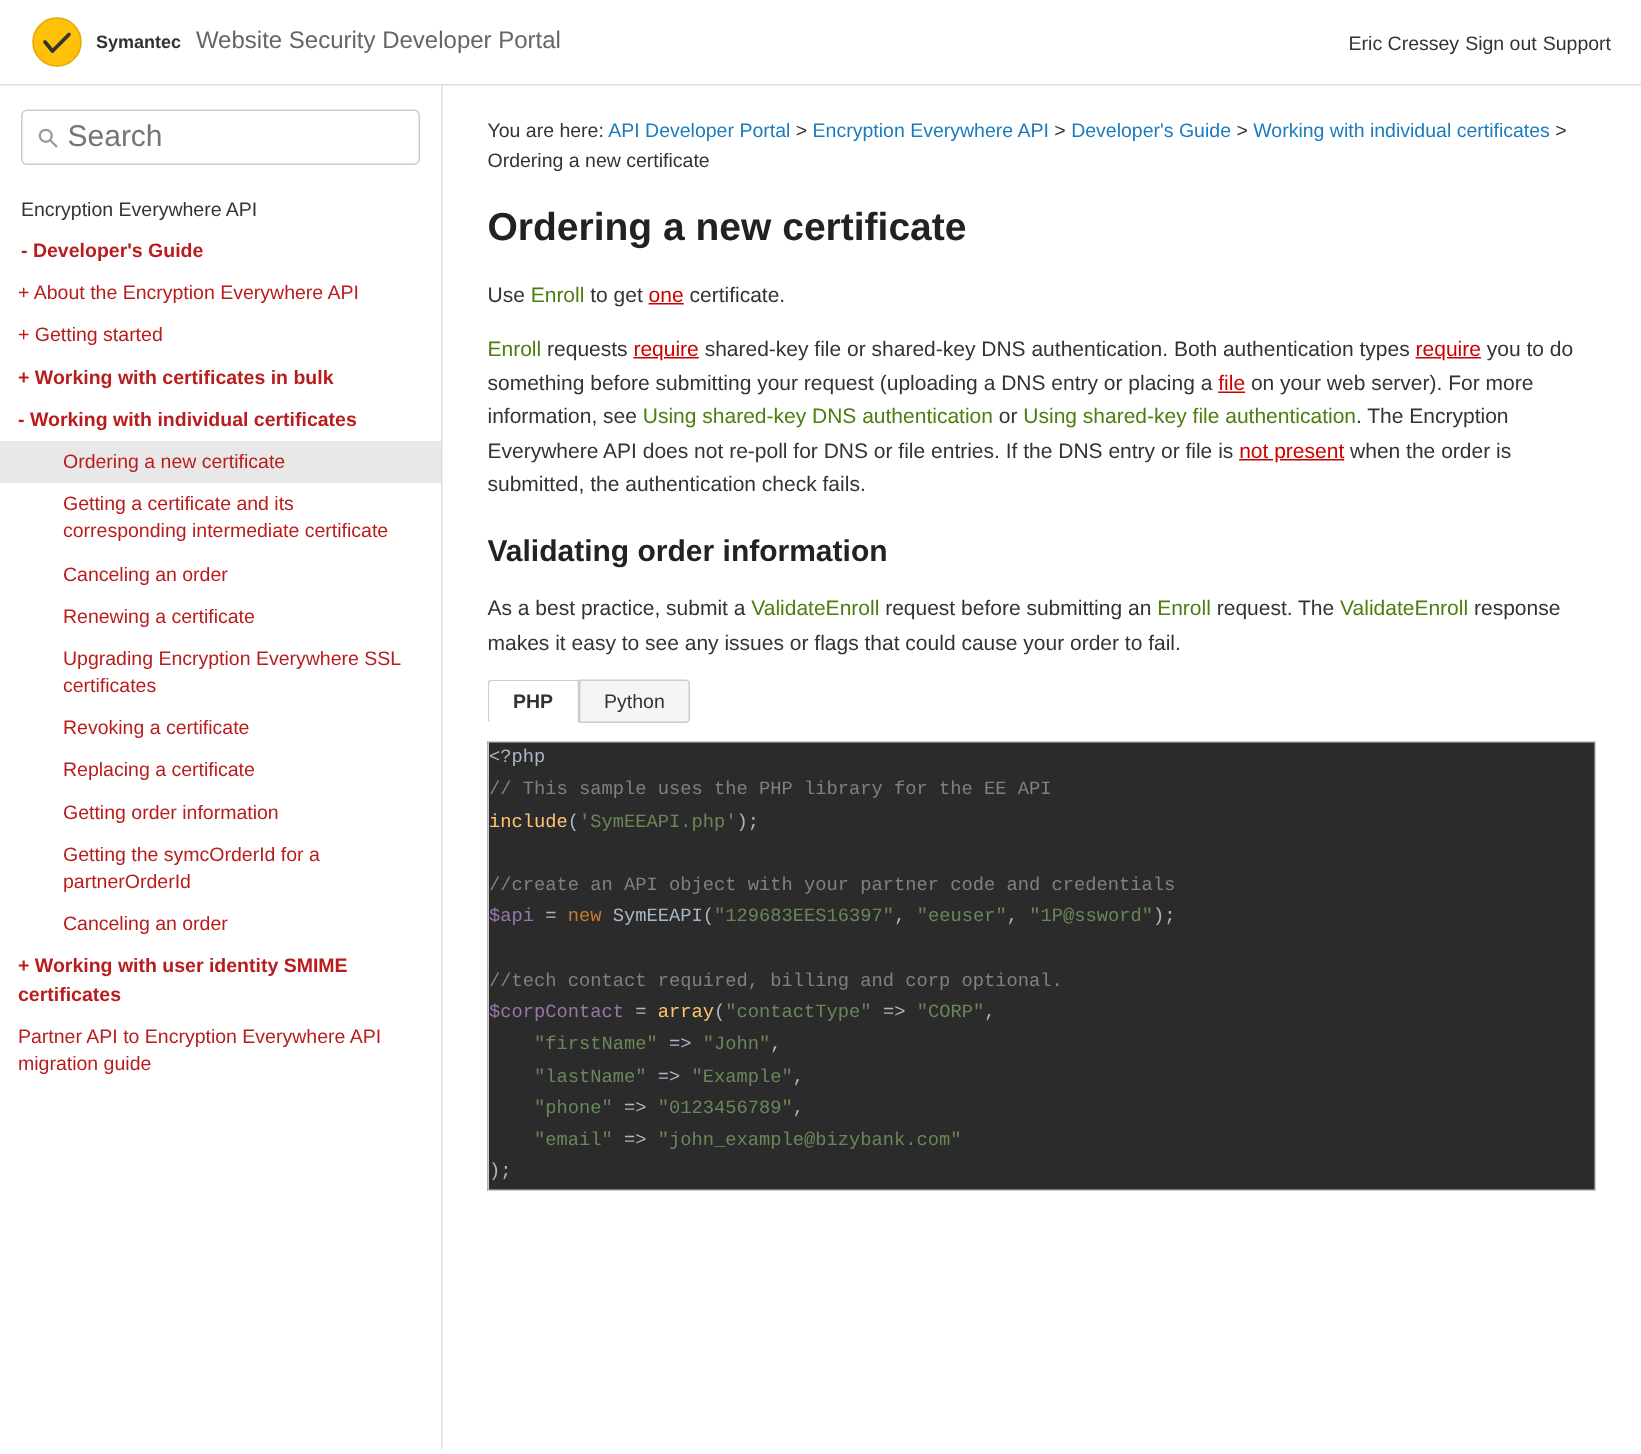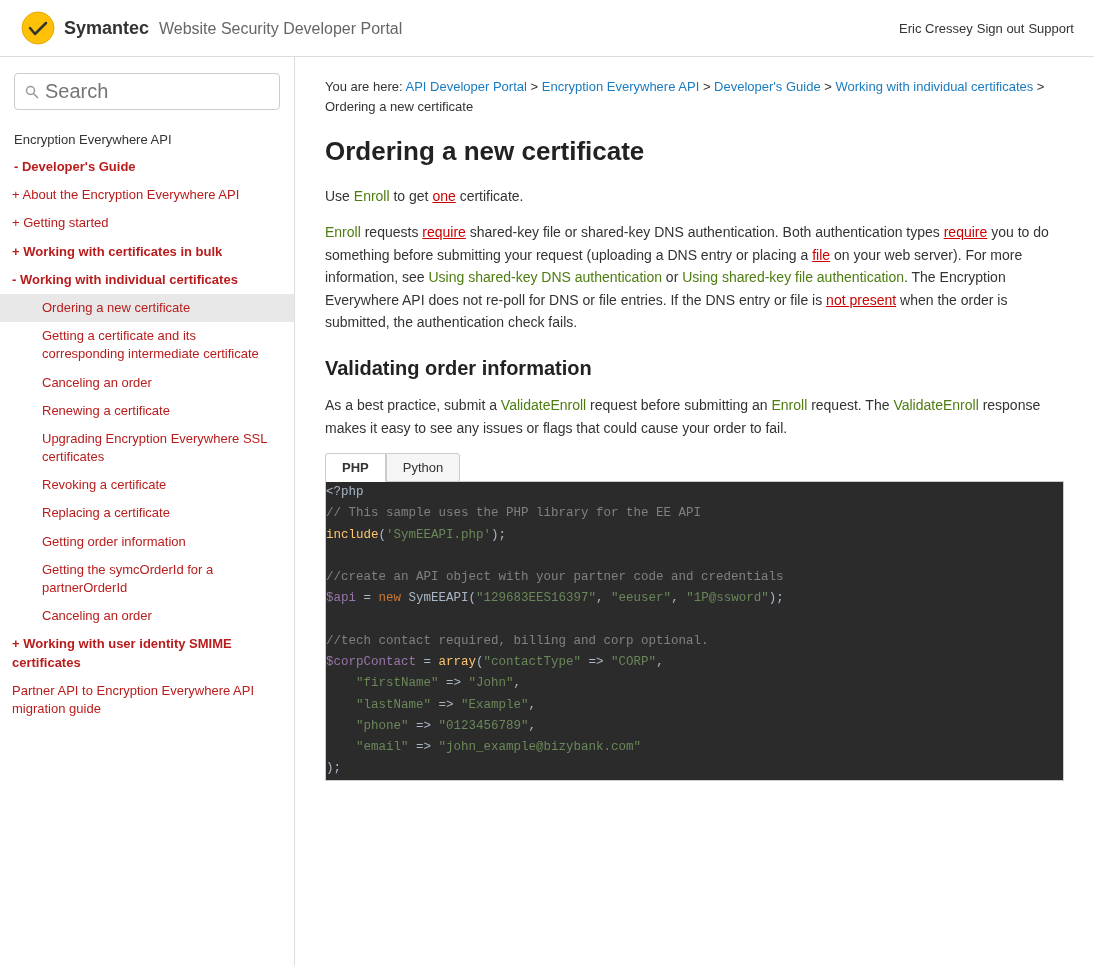--- a/index.html
+++ b/index.html
@@ -151,21 +151,21 @@
     h2.section-title {
       font-size: 20px;
       font-weight: bold;
       color: #222;
       margin: 24px 0 14px 0;
     }
 
     
     .code-tabs {
       display: flex;
-      margin-bottom: 0;
+      margin-bottom: 13px;
     }
     .code-tab {
       padding: 6px 16px;
       border: 1px solid #ccc;
       cursor: pointer;
       font-size: 13px;
       background: #f5f5f5;
       color: #333;
     }
     .code-tab.active {
@@ -203,21 +203,21 @@
 </head>
 <body>
 
 <div id="header">
   <div id="header-logo">
     <svg class="logo-icon" viewBox="0 0 36 36">
       <circle cx="18" cy="18" r="16" fill="#ffc107" stroke="#e6a800" stroke-width="1"></circle>
       <path d="M10 18 L15 24 L26 13" stroke="#333" stroke-width="2.5" fill="none" stroke-linecap="round" stroke-linejoin="round"></path>
     </svg>
     <div>
-      <span style="font-weight:bold;font-size:18px;margin-top:44px;">Symantec</span>
+      <span style="font-weight:bold;font-size:12px;margin-top:44px;">Symantec</span>
       <span style="font-size:16px;color:#666;margin-left:6px;">Website Security Developer Portal</span>
     </div>
   </div>
   <div id="header-nav">
     <span>Eric Cressey</span>
     <a href="#">Sign out</a>
     <a href="#">Support</a>
   </div>
 </div>
 

